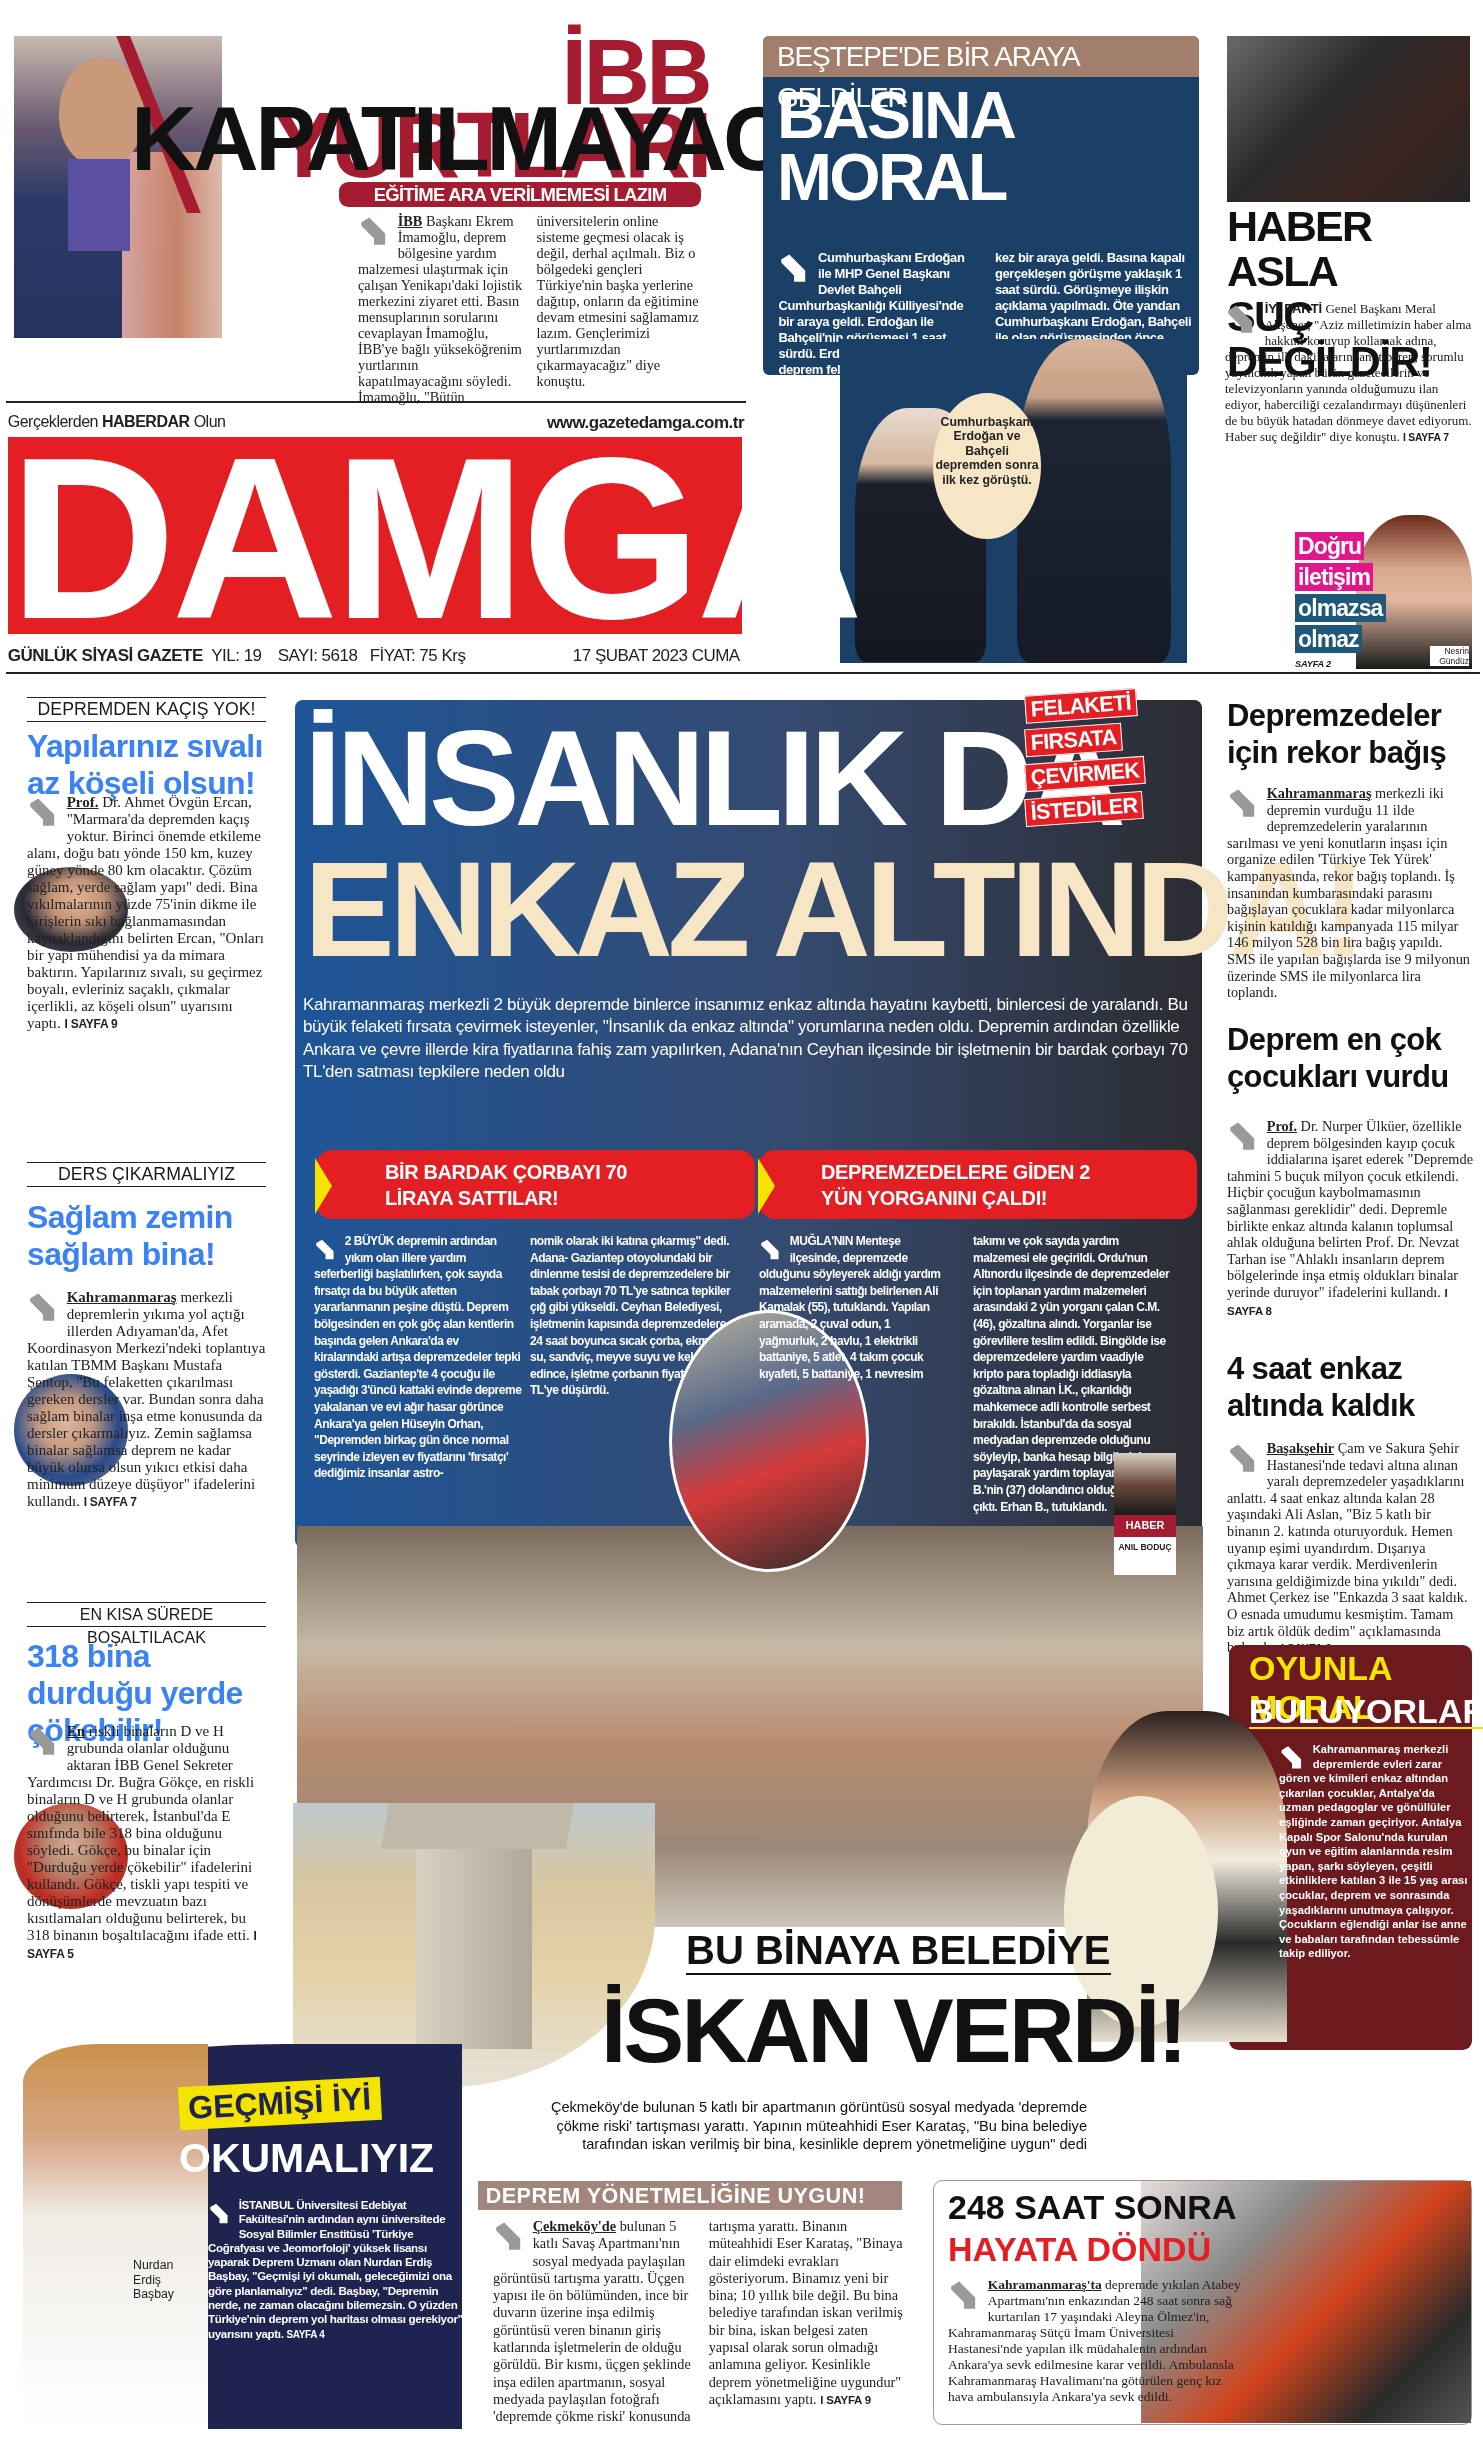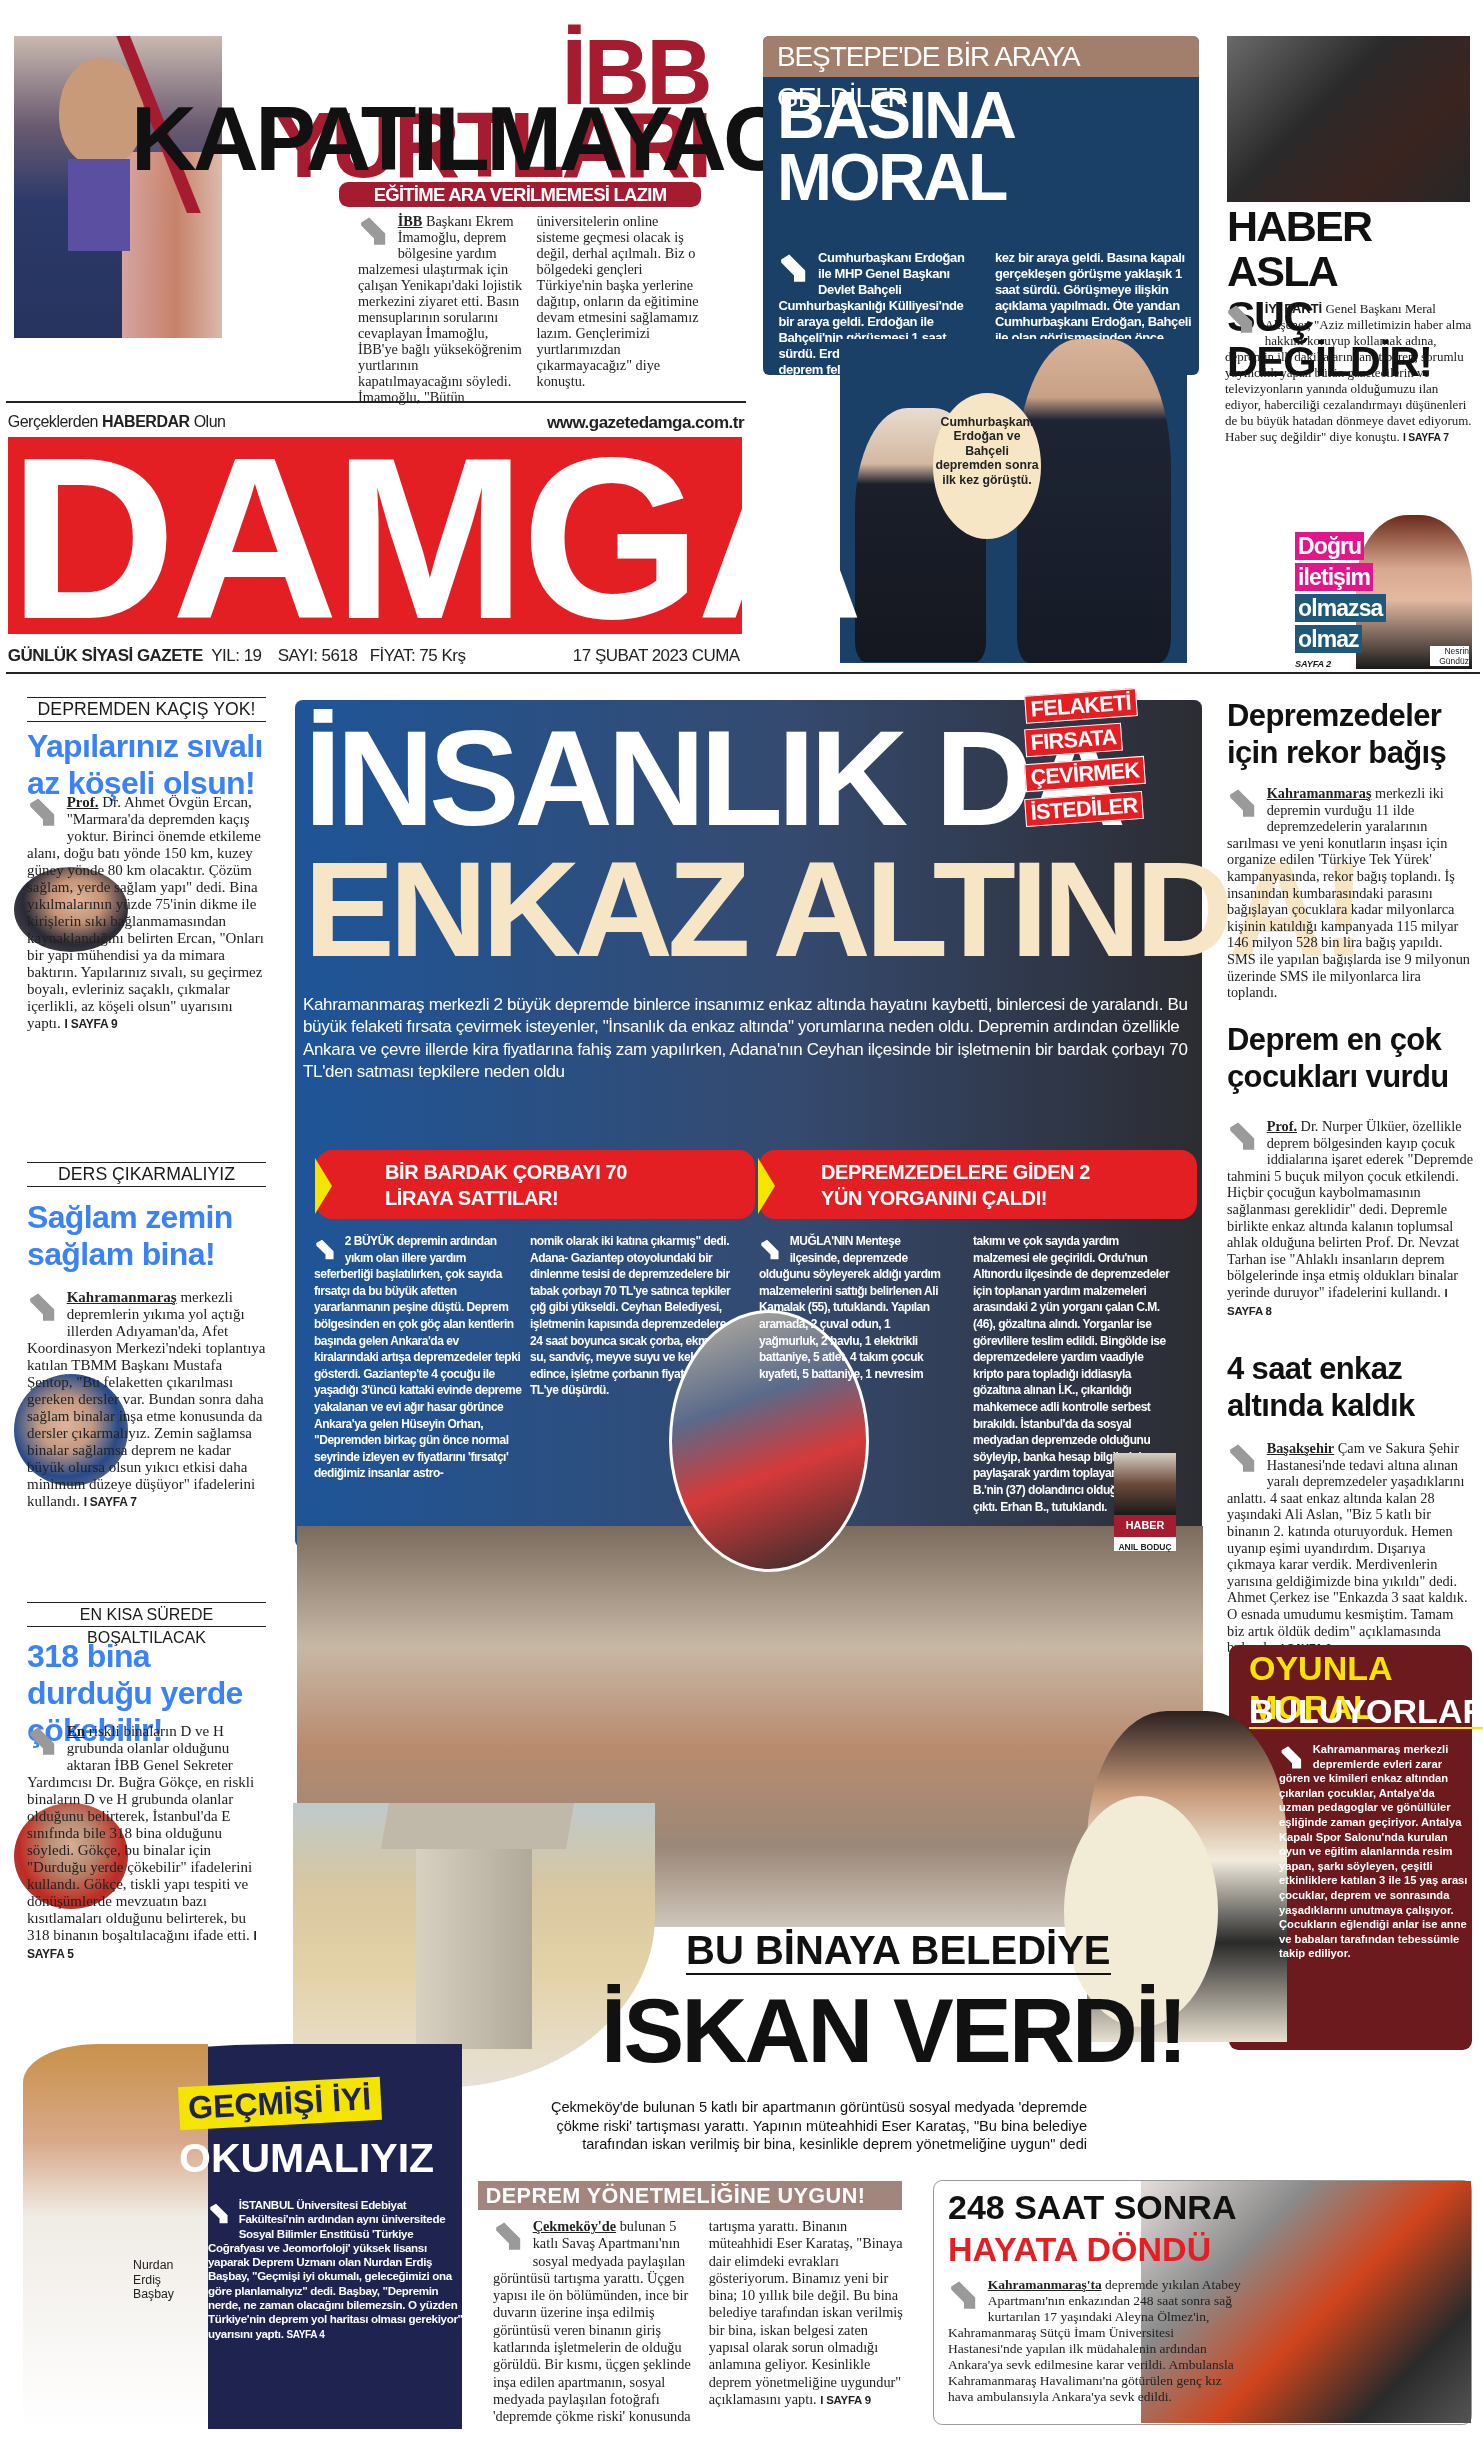--- a/index.html
+++ b/index.html
@@ -66,21 +66,21 @@
   .rtag { display:block; background:#e41f23; color:#fff; font-family:"Liberation Sans",sans-serif; font-weight:bold; font-size: 21.6px; line-height: 26px; padding: 0 4.6px; margin-bottom: 6.2px; transform: rotate(-4deg); width: fit-content; border: 1.5px solid #fff; letter-spacing:-0.03em; }
   #main-summary { left: 303px; top: 994px; width: 894px; color: #fff; font-size: 17px; line-height: 22.4px; letter-spacing: -0.02em; font-family: "Liberation Sans", sans-serif; }
   .redbanner { position:absolute; height: 69px; background: #e41f23; border-radius: 16px; color: #fff; font-family:"Liberation Sans",sans-serif; font-weight:bold; font-size: 20px; line-height: 26px; text-align: left; padding-top: 9.2px; letter-spacing:-0.02em; }
   .redbanner::before { content:""; position:absolute; left:-1.5px; top:7.7px; border-left: 17px solid #f5e400; border-top: 28px solid transparent; border-bottom: 28px solid transparent; }
   .cbody { position:absolute; color: #fff; font-family: "Liberation Sans", sans-serif; font-weight:bold; font-size: 12px; line-height: 16.6px; letter-spacing: -0.04em; }
   #aerial { left: 297px; top: 1526px; width: 906px; height: 401px; background: linear-gradient(180deg, #7a6b5d 0%, #c7b8a6 30%, #b98b6e 55%, #9b8878 80%, #cfc6bb 100%); }
   #rescue-circle { left: 669px; top: 1310px; width: 200px; height: 262px; border-radius: 50%; background: linear-gradient(160deg, #b9b2a0 0%, #5a6a8a 35%, #d63a3a 60%, #2b2b2b 100%); border: 3.1px solid #fff; }
   #anil { left: 1114px; top: 1453px; width: 62px; height: 104px; }
   #anil .ph { height: 62px; background: linear-gradient(180deg, #d8cfc4 0%, #6b4a3a 50%, #1a1a1a 100%); }
   #anil .hb { height: 21.6px; background: #a51c30; color: #fff; font-family:"Liberation Sans",sans-serif; font-weight:bold; font-size: 10.8px; text-align: center; line-height: 21.6px; }
-  #anil .nm { height: 14px; background: #fff; color: #222; font-family:"Liberation Sans",sans-serif; font-weight:bold; font-size: 8.5px; text-align: center; line-height: 21px; }
+  #anil .nm { height: 38px; background: #fff; color: #222; font-family:"Liberation Sans",sans-serif; font-weight:bold; font-size: 8.5px; text-align: center; line-height: 21px; }
 
   
   .rh1 { position:absolute; font-family:"Liberation Sans",sans-serif; font-weight:bold; font-size: 31px; line-height: 37px; color:#111; letter-spacing:-0.02em; }
   .rbody { position:absolute; font-size: 14.3px; line-height: 16.6px; color: #222; }
 
   
   #oyun-box { left: 1229px; top: 1645px; width: 243px; height: 405px; background: #6c1a1e; border-radius: 9.2px; }
   #oyun-k { left: 1249px; top: 1649px; color: #f5e400; font-family:"Liberation Sans",sans-serif; font-weight:bold; font-size: 34px; line-height: 39px; border-bottom: 2.3px solid #f5e400; }
   #oyun-h { left: 1249px; top: 1692px; color: #fff; font-family:"Liberation Sans",sans-serif; font-weight:bold; font-size: 34px; line-height: 39px; }
   #oyun-body { left: 1279px; top: 1742px; width: 189px; color: #fff; font-family:"Liberation Sans",sans-serif; font-weight:bold; font-size: 11.2px; line-height: 14.6px; }

